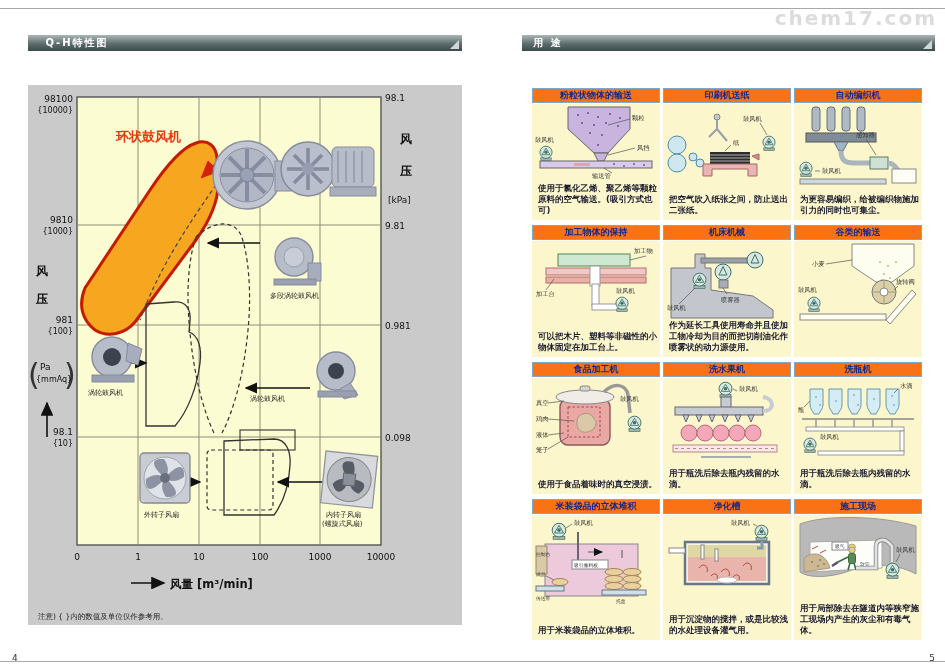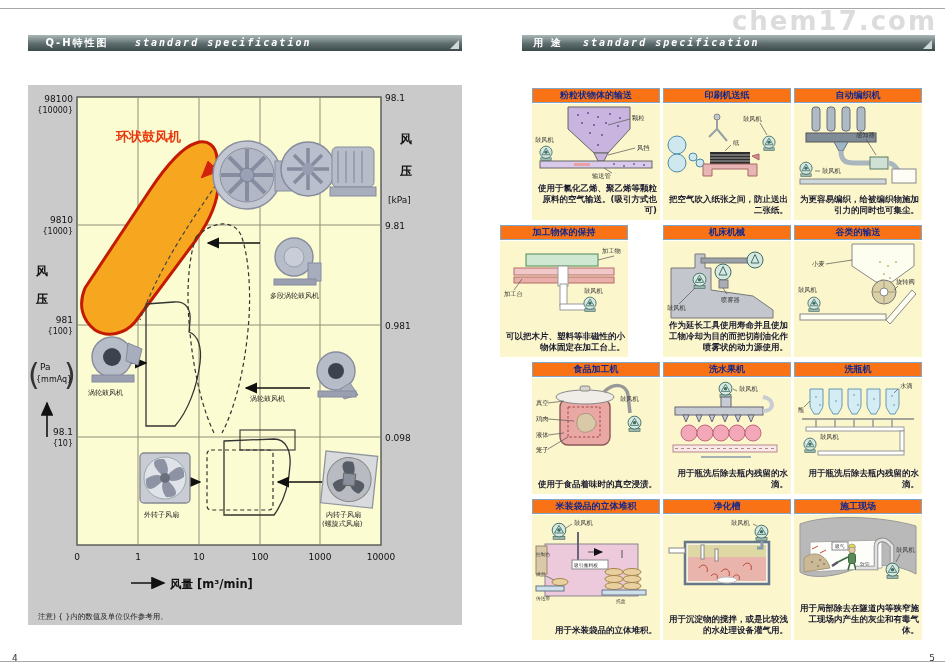--- a/index.html
+++ b/index.html
@@ -1,40 +1,40 @@
 <!DOCTYPE html>
 <html><head>
 <meta charset="utf-8">
 <style>
   html,body{margin:0;padding:0;}
   body{width:945px;height:669px;position:relative;background:#fff;
        font-family:"DejaVu Sans",sans-serif;overflow:hidden;}
   .hairline{position:absolute;left:0;width:945px;height:1px;background:#a8a8a8;}
-  .watermark{position:absolute;top:6px;right:8px;font-size:26px;font-weight:bold;
+  .watermark{position:absolute;top:6px;right:8px;font-size:20px;font-weight:bold;
              color:#dcdcdc;letter-spacing:2px;}
   
   .hdr-title{position:absolute;height:16px;background:linear-gradient(180deg,#aab7b7,#5d6c6d 55%,#3d4a4b);
              color:#fff;font-size:10px;font-weight:bold;text-align:center;line-height:16px;letter-spacing:2px;}
   .hdr-bar{position:absolute;height:16px;background:linear-gradient(180deg,#aab7b7,#5d6c6d 55%,#3d4a4b);}
   .hdr-sub{color:#fff;font-family:"DejaVu Sans Mono",monospace;font-style:italic;font-weight:bold;
-           font-size:10px;letter-spacing:2px;line-height:16px;padding-left:14px;white-space:nowrap;}
+           font-size:10px;letter-spacing:2px;line-height:16px;padding-left:14px;white-space:nowrap;margin-top:41px;}
   .hdr-tri{position:absolute;right:3px;bottom:2px;width:0;height:0;
            border-left:9px solid transparent;border-bottom:9px solid #cfd8d8;}
   
   .chart-panel{position:absolute;left:28px;top:85px;width:434px;height:540px;background:#cacaca;}
   .pagenum{position:absolute;bottom:6px;font-size:9px;color:#333;}
   
   .panel{position:absolute;width:128px;height:132px;}
   .panel.tall{height:141px;}
   .ptitle{height:13px;background:#f97316;border:1px solid #7fa8c8;color:#14298c;
           font-size:9px;font-weight:bold;text-align:center;line-height:13px;}
   .pbody{position:absolute;top:16px;left:0;right:0;bottom:0;background:#fbf6cb;}
   .pdiag{position:absolute;top:1px;left:2px;}
   .pdesc{position:absolute;left:6px;right:3px;bottom:4px;font-size:8.5px;font-weight:bold;
-         color:#1c1c30;line-height:1.3;text-align:right;}
+         color:#1c1c30;line-height:1.3;}
   .pdiag text,.chart-svg text{font-family:"DejaVu Sans",sans-serif;}
   .pdiag .lbl{font-size:6.3px;fill:#333;}
   .pdiag .lbl-s{font-size:4.8px;fill:#333;}
   .pl{stroke:#555;stroke-width:0.7;fill:none;}
   .chart-svg .tick{font-size:9px;fill:#111;}
   .chart-svg .tickb{font-size:8px;fill:#111;}
   .chart-svg .mlabel{font-size:7px;fill:#222;}
   .chart-svg .atitle{font-size:12px;font-weight:bold;fill:#111;}
 </style>
 </head>
@@ -321,21 +321,21 @@
       <rect x="4" y="74" width="86" height="5" fill="#cfd8da" stroke="#888"></rect>
       <line class="pl" x1="70" y1="34" x2="80" y2="50"></line>
       <text class="lbl" x="60" y="32">感知器</text>
       <line class="pl" x1="19" y1="66" x2="24" y2="66"></line>
       <text class="lbl" x="26" y="68">鼓风机</text>
     </svg>
     <div class="pdesc">为更容易编织，给被编织物施加引力的同时也可集尘。</div>
   </div>
 </div>
 
-<div class="panel" style="left:500px;top:225px">
+<div class="panel" style="left:532px;top:225px">
   <div class="ptitle">加工物体的保持</div>
   <div class="pbody">
     <svg class="pdiag" width="124" height="86" viewBox="0 0 124 86">
       <rect x="24" y="12" width="72" height="12" fill="#cfe8d2" stroke="#4a8a55"></rect>
       <rect x="12" y="26" width="100" height="7" fill="#f0c8c8" stroke="#b86a6a"></rect>
       <rect x="12" y="35" width="100" height="6" fill="#e8b0a8" stroke="#b86a6a"></rect>
       <rect x="56" y="24" width="10" height="20" fill="#fff" stroke="#999"></rect>
       <rect x="58" y="42" width="7" height="22" fill="#fff" stroke="#999"></rect>
       <rect x="58" y="62" width="26" height="6" fill="#fff" stroke="#999"></rect>
       <use href="#sym-blower" x="80" y="54" width="16" height="16"></use>

